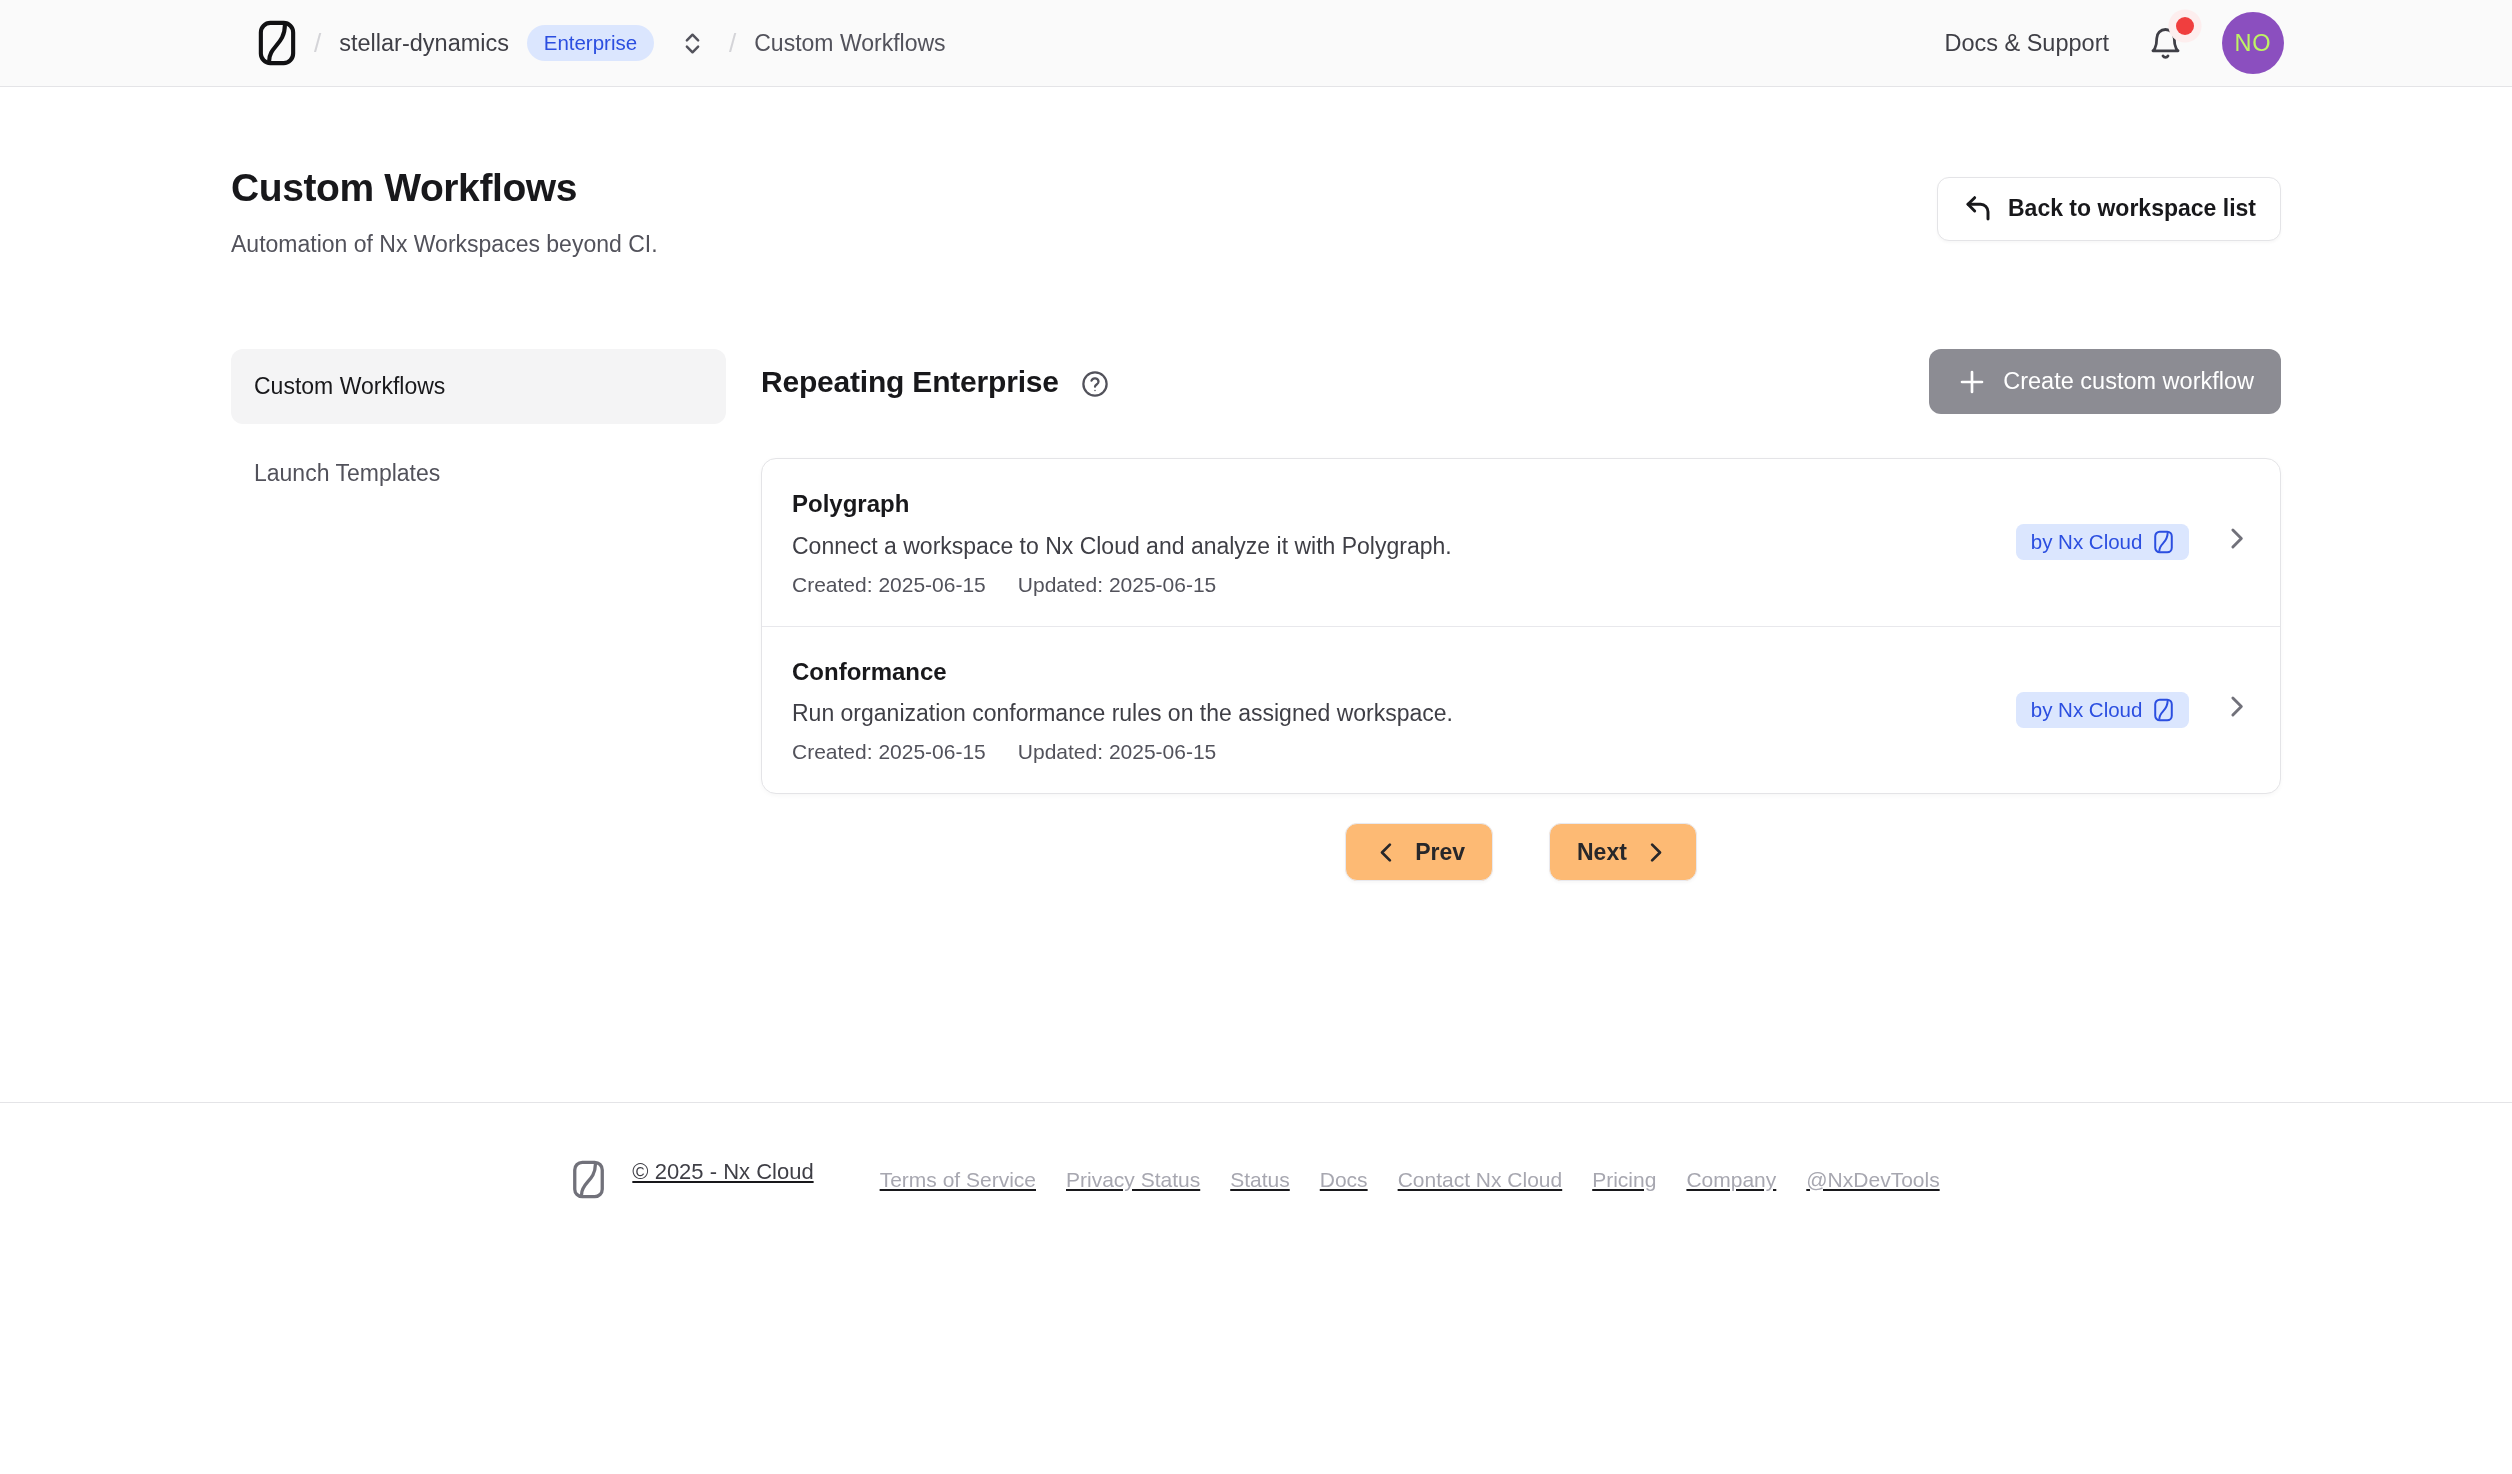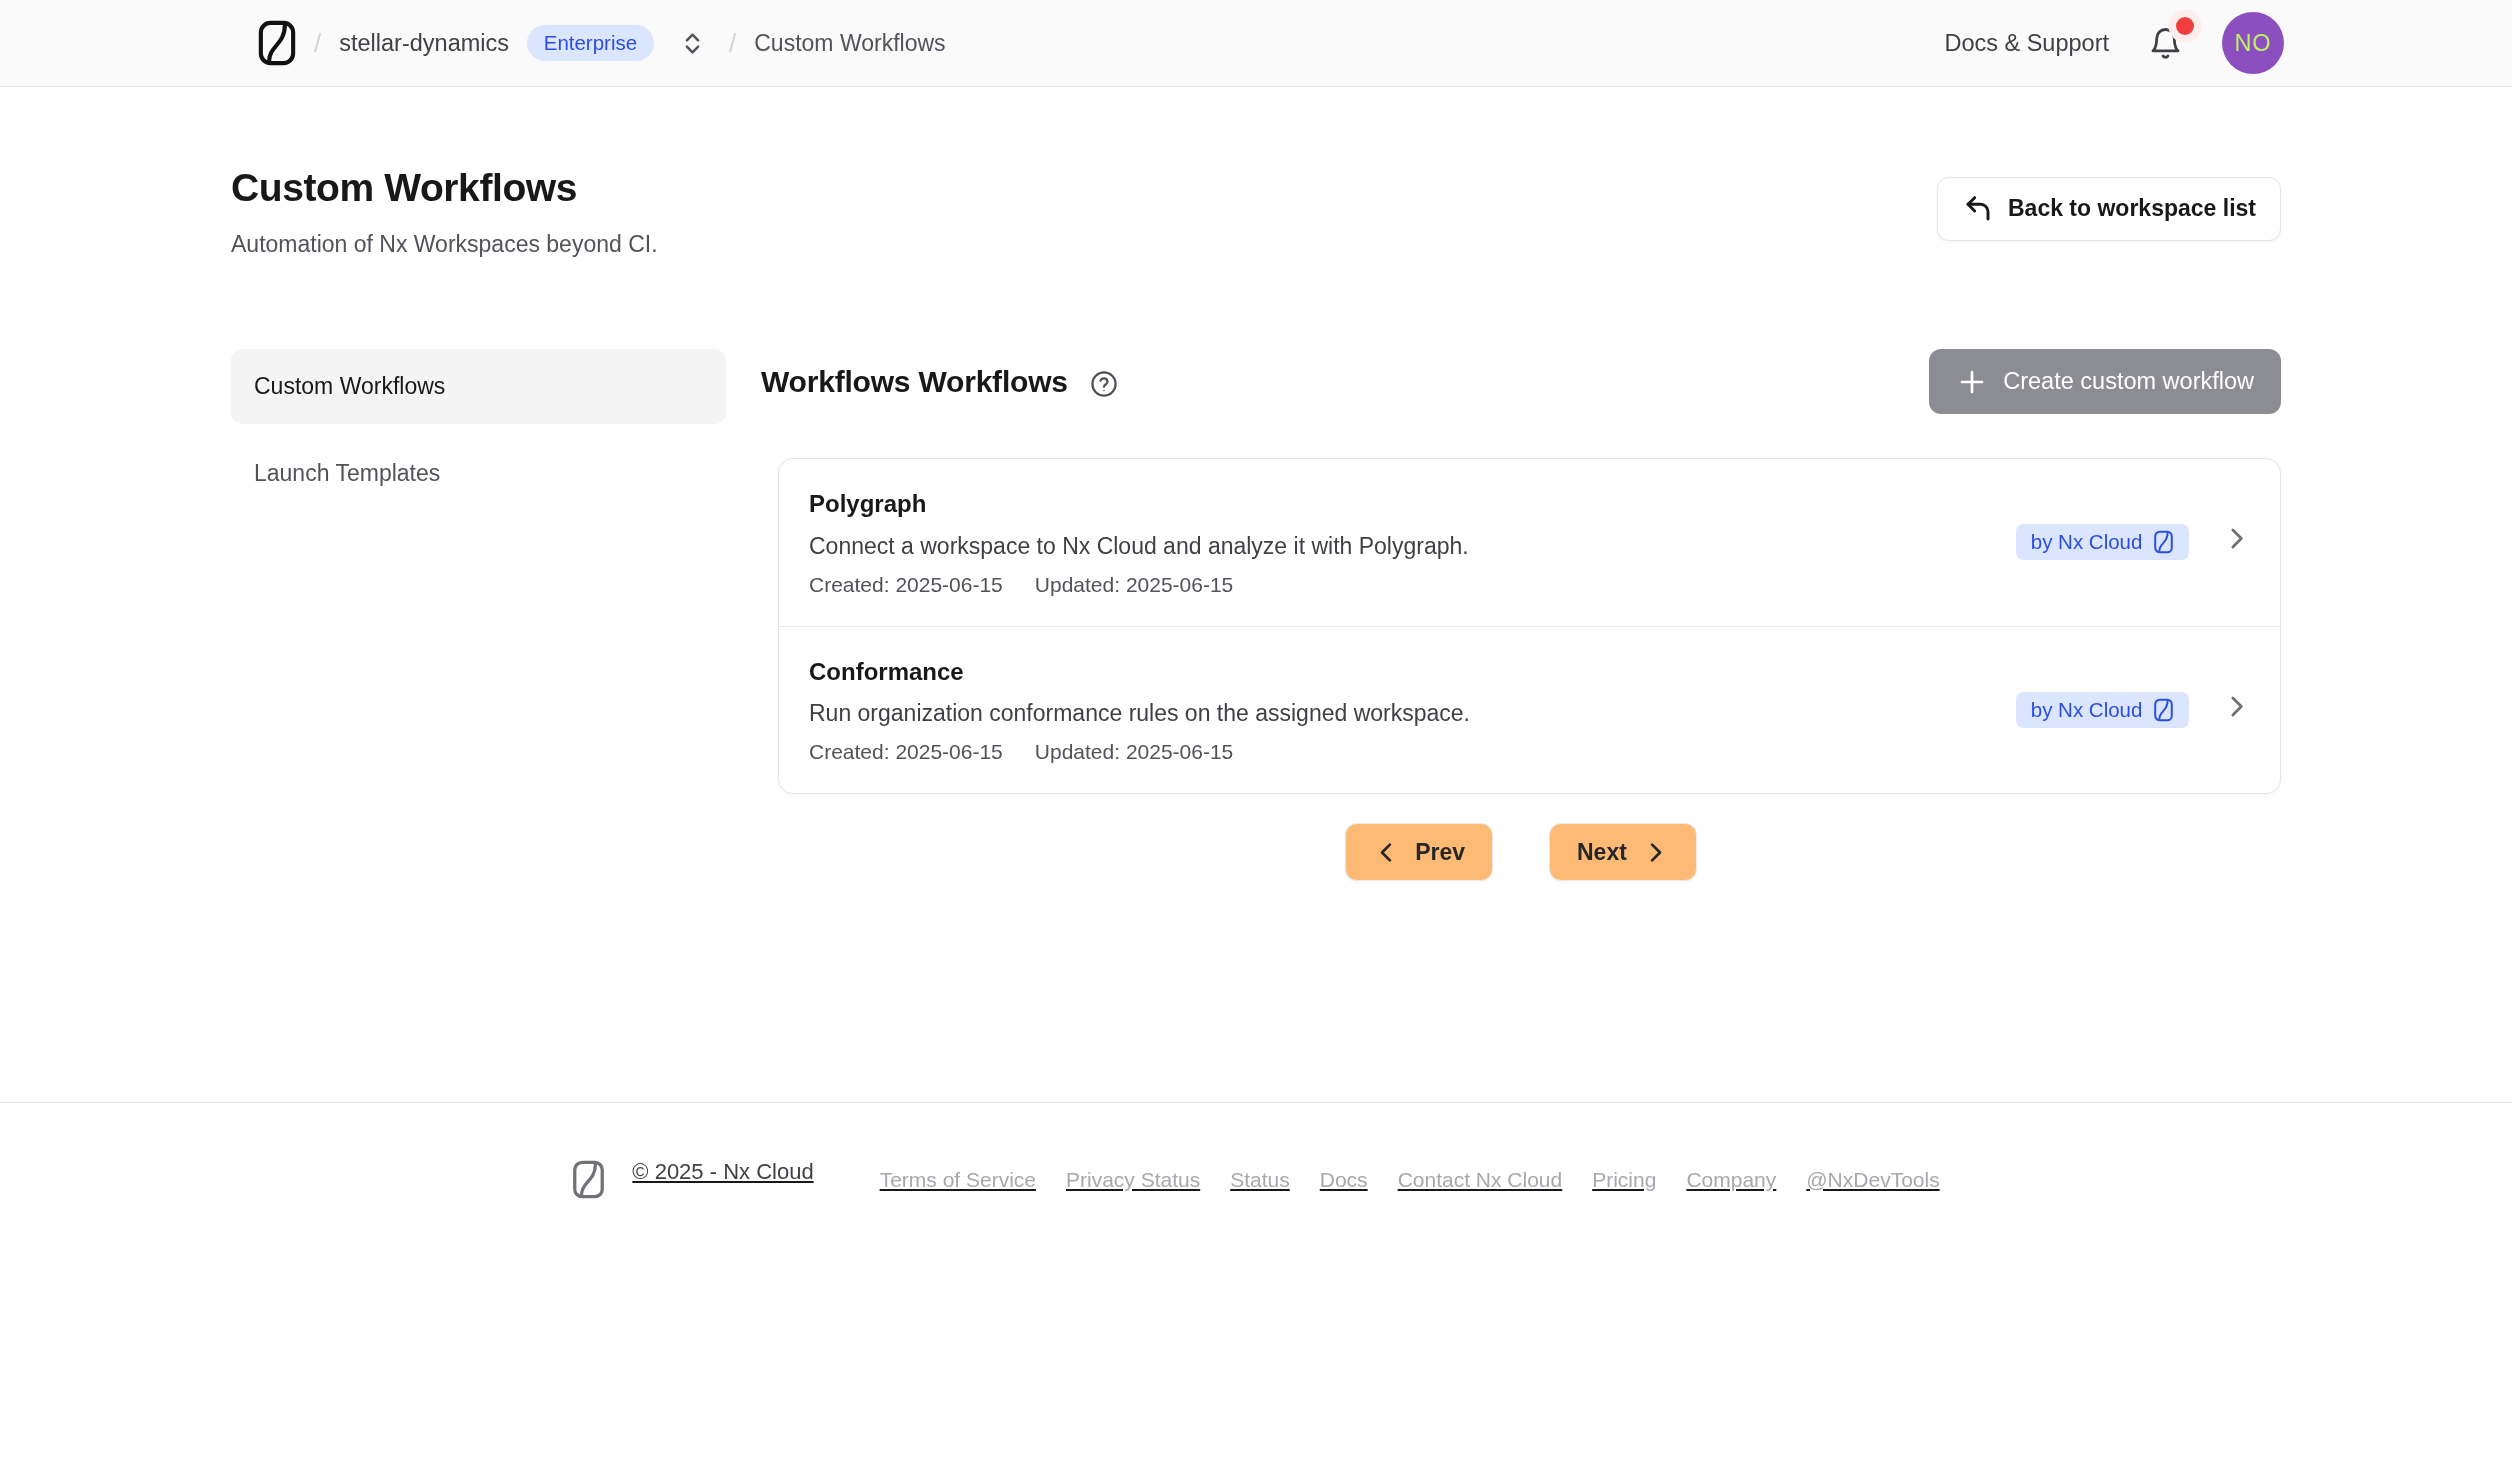--- a/index.html
+++ b/index.html
@@ -107,21 +107,20 @@
   }
 
   
   .card-list {
     margin-top: 44px;
     background: #ffffff;
     border: 1.5px solid #e4e4e7;
     border-radius: 15px;
     box-shadow: 0 1.5px 4.6px rgba(0,0,0,0.03);
     overflow: hidden;
-    margin-left: 17px;
   }
   .wf-row {
     display: flex; align-items: center; justify-content: space-between;
     padding: 29px 29px 29px 30px;
     cursor: pointer;
   }
   .wf-row + .wf-row { border-top: 1.5px solid #e8e8ec; }
   .wf-name { font-size: 24px; font-weight: 600; color: #18181b; line-height: 32px; }
   .wf-desc { margin-top: 10.6px; font-size: 23px; color: #3f3f46; line-height: 30px; }
   .wf-meta { margin-top: 12px; display: flex; gap: 32px; font-size: 21px; color: #52525b; }
@@ -217,21 +216,21 @@
 
     <aside class="sidebar">
       <div class="side-item active">Custom Workflows</div>
       <div class="side-item">Launch Templates</div>
     </aside>
 
     <section class="main-col">
 
       <div class="section-head">
         <div class="section-title-wrap">
-          <h2 class="section-title">Workflows Workflows</h2>
+          <h2 class="section-title">Repeating Enterprise</h2>
           <button class="help-btn">
             <svg width="30" height="30" viewBox="0 0 24 24" fill="none" stroke="#52525b" stroke-width="1.8" stroke-linecap="round" stroke-linejoin="round">
               <circle cx="12" cy="12" r="9.3"></circle>
               <path d="M9.2 9.3 a2.9 2.9 0 0 1 5.6 1 c0 1.9 -2.8 2.2 -2.8 3.8"></path>
               <circle cx="12" cy="17.2" r="0.6" fill="#52525b" stroke="none"></circle>
             </svg>
           </button>
         </div>
         <button class="create-btn">
           <svg width="32" height="32" viewBox="0 0 24 24" fill="none" stroke="#ffffff" stroke-width="2" stroke-linecap="round">

